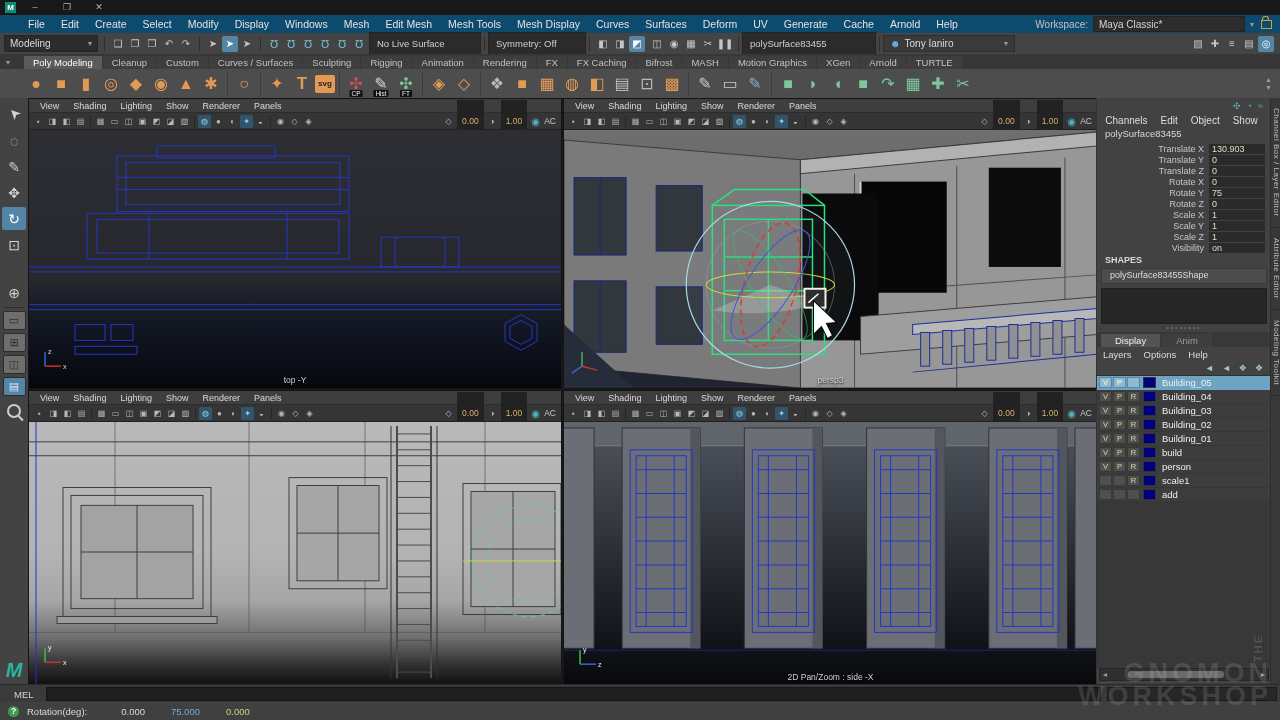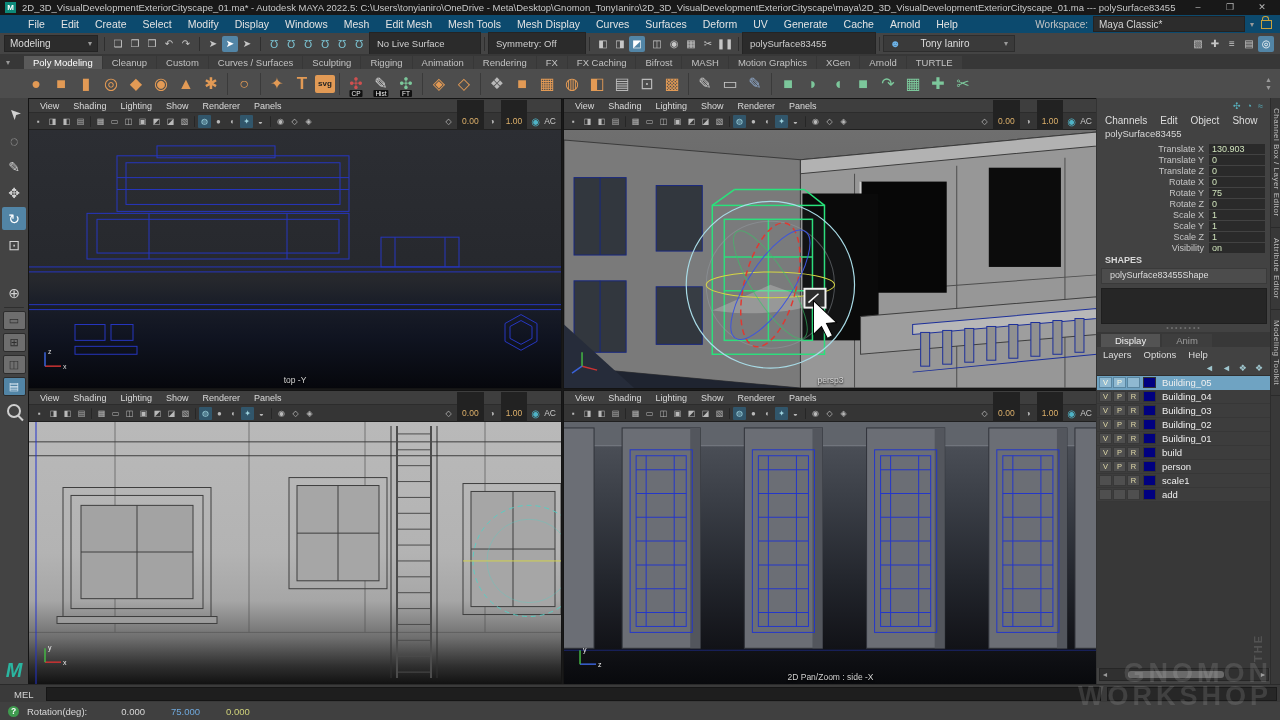--- a/index.html
+++ b/index.html
@@ -23,21 +23,21 @@
   .status-line{position:absolute;left:0;top:33px;right:0;height:21px;background:#444;display:flex;align-items:center;padding:0 4px;border-bottom:1px solid #333;}
   .sl-group{display:flex;align-items:center;gap:1px;padding:0 2px;}
   .sl-sep{width:1px;height:14px;background:#2e2e2e;margin:0 3px;flex:0 0 auto;}
   .sl-icon{width:16px;height:16px;display:flex;align-items:center;justify-content:center;color:#c6c6c6;font-size:10px;border-radius:2px;flex:0 0 auto;}
   .sl-icon.hl{background:#5285a6;color:#fff;}
   .sl-icon.flip{transform:rotate(180deg);color:#7ec8d8;font-size:11px;}
   .menu-set{width:82px;height:15px;background:#2c2c2c;border:1px solid #242424;display:flex;align-items:center;justify-content:space-between;padding:0 5px;color:#dcdcdc;font-size:10px;margin-right:3px;}
   .sl-field{background:#2b2b2b;border:1px solid #242424;height:14px;display:flex;align-items:center;padding:4px 7px;font-size:9.5px;color:#cfcfcf;}
   .user-chip{display:flex;align-items:center;gap:4px;background:#3a3a3a;border:1px solid #2d2d2d;height:15px;padding:0 6px;width:118px;}
   .user-icon{color:#6db3e8;font-size:10px;}
-  .user-name{font-size:10px;color:#ddd;flex:1;margin-left:16px;}
+  .user-name{font-size:10px;color:#ddd;flex:1;}
   
   .shelf-tabs{position:absolute;left:0;top:54px;right:0;height:15px;background:#373737;display:flex;align-items:flex-end;padding-left:24px;gap:1px;}
   .shelf-menu-btn{position:absolute;left:6px;top:4px;color:#999;font-size:8px;}
   .shelf-tab{padding:1px 9px 1px;font-size:9.5px;color:#c2c2c2;background:#3e3e3e;white-space:nowrap;}
   .shelf-tab.active{background:#5a5a5a;color:#fff;}
   .shelf-icons{position:absolute;left:0;top:69px;right:0;height:29px;background:#4d4d4d;display:flex;align-items:center;gap:1px;padding:0 4px 0 24px;border-bottom:1px solid #2e2e2e;}
   .shelf-icon{width:24px;height:24px;font-size:16px;display:flex;align-items:center;justify-content:center;position:relative;flex:0 0 auto;}
   .shelf-icon .mini-label{position:absolute;bottom:-1px;left:50%;transform:translateX(-50%);font-size:6.5px;background:#101010;color:#efefef;padding:0 2px;border-radius:1px;line-height:7px;}
   .shelf-icon.sep{width:1px;height:22px;background:#3a3a3a;margin:0 3px;font-size:0;}
   .shelf-icon.txt{font-weight:bold;font-size:17px;}
@@ -74,21 +74,21 @@
   .vp-field{background:#222;height:11px;padding:16px 5px;font-size:8.5px;color:#ddb06a;display:flex;align-items:center;}
   .vp-teal{color:#4fb3c6;font-size:10px;}
   .vp-ac{font-size:8.5px;color:#c9c9c9;padding-right:2px;}
   .vp-canvas{position:absolute;left:0;right:0;top:31px;bottom:0;overflow:hidden;}
   .vp-canvas svg{display:block;width:100%;height:100%;}
   .vp-label{position:absolute;bottom:3px;left:0;right:0;text-align:center;font-size:8.5px;color:#d2d2d2;text-shadow:0 1px 2px #000;pointer-events:none;}
   
   .channel-panel{position:absolute;left:1096px;top:98px;width:174px;bottom:36px;background:#424242;display:flex;flex-direction:column;border-left:1px solid #333;}
   .cb-topicons{height:14px;display:flex;justify-content:flex-end;align-items:center;gap:6px;padding:1px 8px 0 0;}
   .cb-topicons span{font-size:9px;color:#58b0bd;}
-  .cb-menus{height:15px;display:flex;align-items:center;padding-left:8px;}
+  .cb-menus{height:15px;display:flex;align-items:center;padding-left:8px;justify-content:center;}
   .cb-menu{font-size:10px;color:#dedede;padding-right:13px;}
   .cb-object{height:13px;font-size:9.5px;color:#d8d8d8;padding-left:8px;}
   .cb-attrs{padding:2px 0 2px 0;}
   .cb-row{display:flex;align-items:center;height:11px;justify-content:flex-end;padding-right:6px;}
   .cb-attr-name{color:#c6c6c6;font-size:9px;margin-right:5px;}
   .cb-attr-value{width:50px;background:#2a2a2a;color:#cfe3bb;font-size:9px;height:10px;line-height:10px;padding:0 3px;flex:0 0 auto;}
   .cb-shapes{height:12px;font-size:9px;font-weight:bold;color:#d8d8d8;padding-left:8px;}
   .cb-shape-name{height:13px;margin:1px 4px;background:#4c4c4c;border:1px solid #3a3a3a;font-size:9px;color:#dcdcdc;padding:1px 0 0 8px;}
   .cb-extra{height:34px;margin:3px 4px 0;background:#262626;border:1px solid #1f1f1f;}
   .cb-dots{height:8px;text-align:center;color:#6f6f6f;font-size:7px;line-height:8px;letter-spacing:2px;}
@@ -127,21 +127,20 @@
   .wm-the{display:inline-block;transform:rotate(-90deg);font-size:11px;font-weight:bold;color:rgba(215,215,215,0.16);letter-spacing:2px;position:relative;top:-8px;}
   .wm-big{font-size:27px;font-weight:bold;color:rgba(215,215,215,0.15);letter-spacing:4px;line-height:23px;}
 </style>
 </head>
 <body>
 
 <div id="app">
 
   <div class="title-bar">
     <div class="app-icon">M</div>
-    <div class="tb-title">2D_3D_VisualDevelopmentExteriorCityscape_01.ma* - Autodesk MAYA 2022.5: C:\Users\tonyianiro\OneDrive - Meta\Desktop\Gnomon_TonyIaniro\2D_3D_VisualDevelopmentExteriorCityscape\maya\2D_3D_VisualDevelopmentExteriorCityscape_01.ma --- polySurface83455</div>
     <div class="tb-btn">–</div>
     <div class="tb-btn">❐</div>
     <div class="tb-btn">✕</div>
   </div>
 
   <div class="menu-bar">
     <div style="display:flex">
 
     <span class="menu-item">File</span>
         <span class="menu-item">Edit</span>

